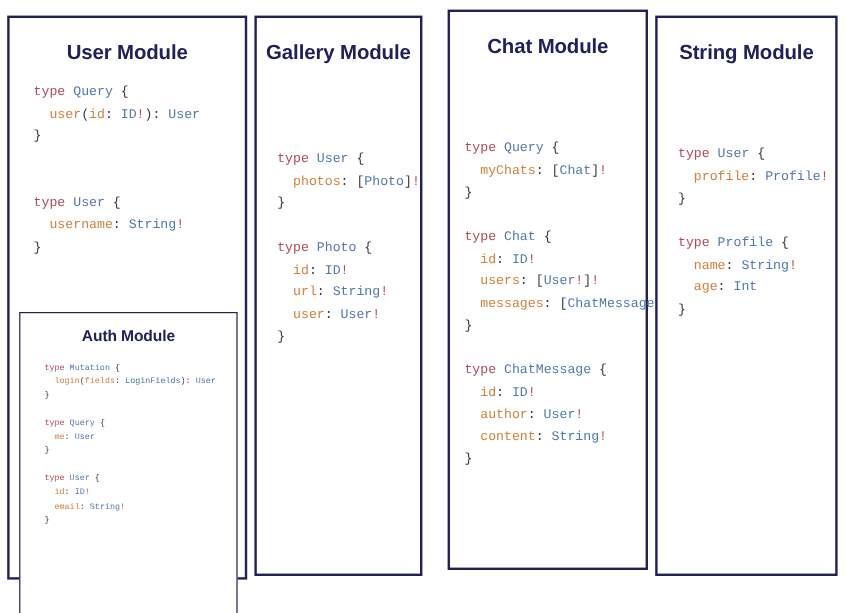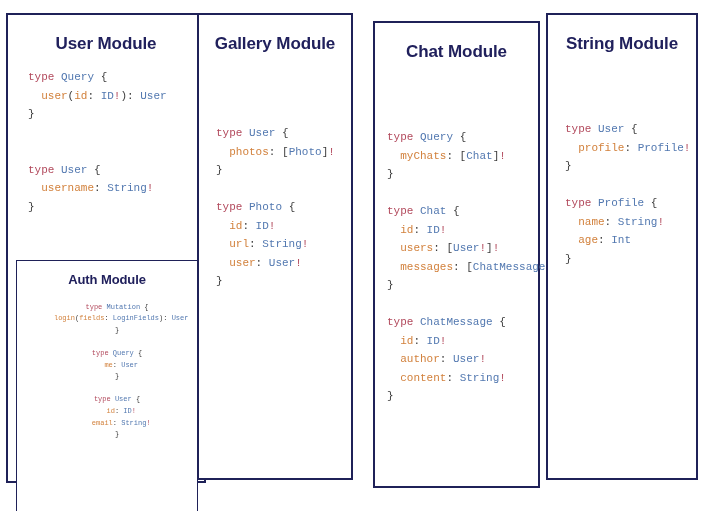--- a/index.html
+++ b/index.html
@@ -51,22 +51,22 @@
 
   
   .tok-kw   { color: #b2495c; }   
   .tok-type { color: #5278b0; }   
   .tok-field{ color: #d2813c; }   
   .tok-punc { color: #3c3c3c; }   
   .tok-bang { color: #b2495c; }   
 
   
   #card-user     { left: 6px;   top: 13px; width: 200px; height: 470px; }
-  #card-gallery  { left: 197px; top: 13px; width: 156px; height: 467px; }
-  #card-chat     { left: 373px; top: 21px; width: 167px; height: 467px; }
+  #card-gallery  { left: 212px; top: 13px; width: 140px; height: 467px; }
+  #card-chat     { left: 373px; top: 8px; width: 167px; height: 467px; }
   #card-profile  { left: 546px; top: 13px; width: 152px; height: 467px; }
 
   #card-user .code-block    { margin: 14px 0 0 20px; }
   #card-gallery .code-block { margin: 70px 0 0 17px; }
   #card-chat .code-block    { margin: 66px 0 0 12px; }
   #card-profile .code-block { margin: 66px 0 0 17px; }
 
   
   .nested-card {
     position: absolute;
@@ -79,21 +79,20 @@
     box-sizing: border-box;
   }
   .nested-card .module-title {
     font-size: 13px;
     margin-top: 11px;
   }
   .nested-card .code-block {
     font-size: 7px;
     line-height: 11.6px;
     margin: 11px 0 0 9px;
-    text-align: center;
   }
 </style>
 </head>
 <body>
 
 <div id="board">
 
   <div class="module-card" id="card-user">
     <div class="module-title">User Module</div>
     <div class="code-block"><div><span class="tok-kw">type </span><span class="tok-type">Query</span><span class="tok-punc"> {</span></div><div><span class="tok-punc">  </span><span class="tok-field">user</span><span class="tok-punc">(</span><span class="tok-field">id</span><span class="tok-punc">: </span><span class="tok-type">ID</span><span class="tok-bang">!</span><span class="tok-punc">): </span><span class="tok-type">User</span></div><div><span class="tok-punc">}</span></div><div>&nbsp;</div><div>&nbsp;</div><div><span class="tok-kw">type </span><span class="tok-type">User</span><span class="tok-punc"> {</span></div><div><span class="tok-punc">  </span><span class="tok-field">username</span><span class="tok-punc">: </span><span class="tok-type">String</span><span class="tok-bang">!</span></div><div><span class="tok-punc">}</span></div></div>

